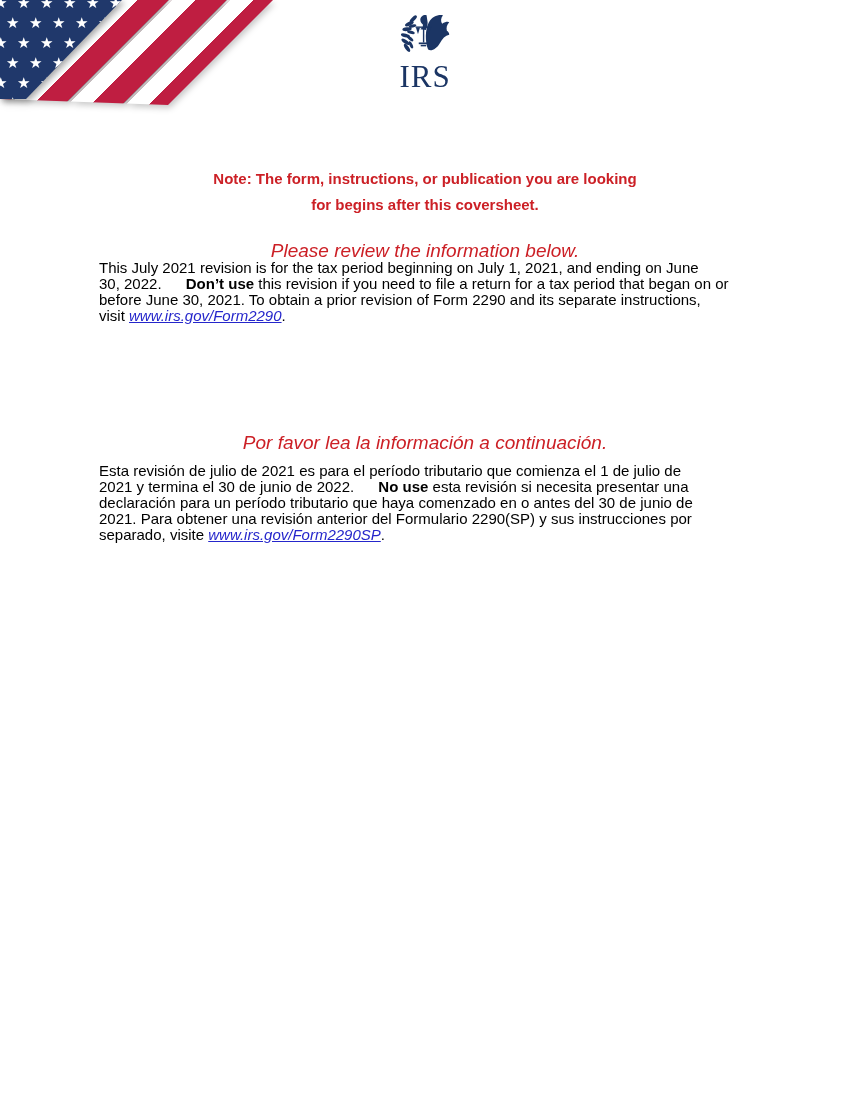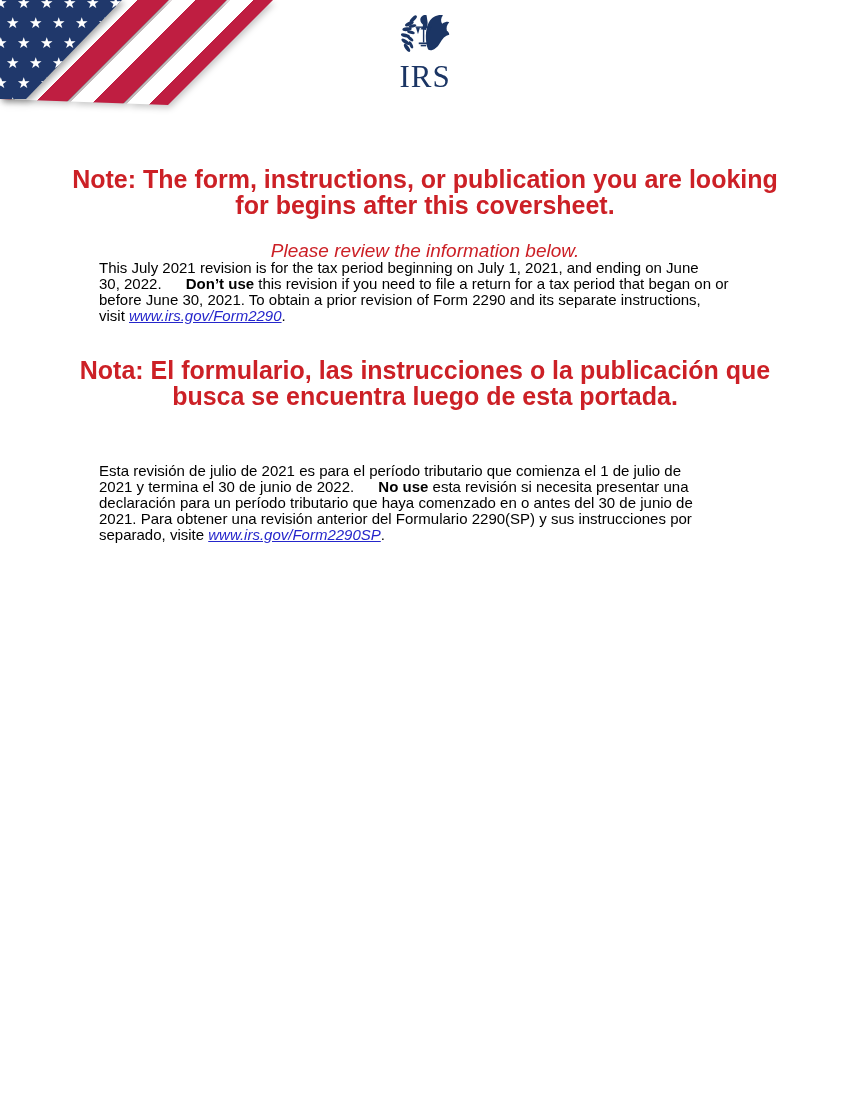--- a/index.html
+++ b/index.html
@@ -65,21 +65,21 @@
     margin-top:-1px;
   }
 
   
   .prelines{white-space:pre-line;}
   .red-heading{
     position:absolute;left:0;right:0;
     margin:0;
     text-align:center;
     color:var(--accent-red);
-    font-size:25px;font-weight:bold;line-height:26px;
+    font-size:15px;font-weight:bold;line-height:26px;
   }
   .red-sub{
     position:absolute;left:0;right:0;
     margin:12px;
     text-align:center;
     color:var(--accent-red);
     font-style:italic;
     font-size:19px;line-height:24px;
   }
   .body-text{
@@ -172,21 +172,20 @@
   </div>
 
   <h1 class="red-heading prelines pos-en-heading">Note: The form, instructions, or publication you are looking
 for begins after this coversheet.</h1>
   <p class="red-sub pos-en-sub">Please review the information below.</p>
   <p class="body-text prelines pos-en-body"><span>This July 2021 revision is for the tax period beginning on July 1, 2021, and ending on June
 30, 2022. </span><strong>Don’t use</strong><span> this revision if you need to file a return for a tax period that began on or
 before June 30, 2021. To obtain a prior revision of Form 2290 and its separate instructions,
 visit </span><a href="#" class="doc-link">www.irs.gov/Form2290</a><span>.</span></p>
 
-  <h1 class="red-heading prelines pos-es-heading">Nota: El formulario, las instrucciones o la publicación que
-busca se encuentra luego de esta portada.</h1>
+  <p class="red-sub pos-es-sub">Por favor lea la información a continuación.</p>
   <p class="body-text prelines pos-es-body"><span>Esta revisión de julio de 2021 es para el período tributario que comienza el 1 de julio de
 2021 y termina el 30 de junio de 2022. </span><strong>No use</strong><span> esta revisión si necesita presentar una
 declaración para un período tributario que haya comenzado en o antes del 30 de junio de
 2021. Para obtener una revisión anterior del Formulario 2290(SP) y sus instrucciones por
 separado, visite </span><a href="#" class="doc-link">www.irs.gov/Form2290SP</a><span>.</span></p>
 
 </div>
 
 </body></html>

